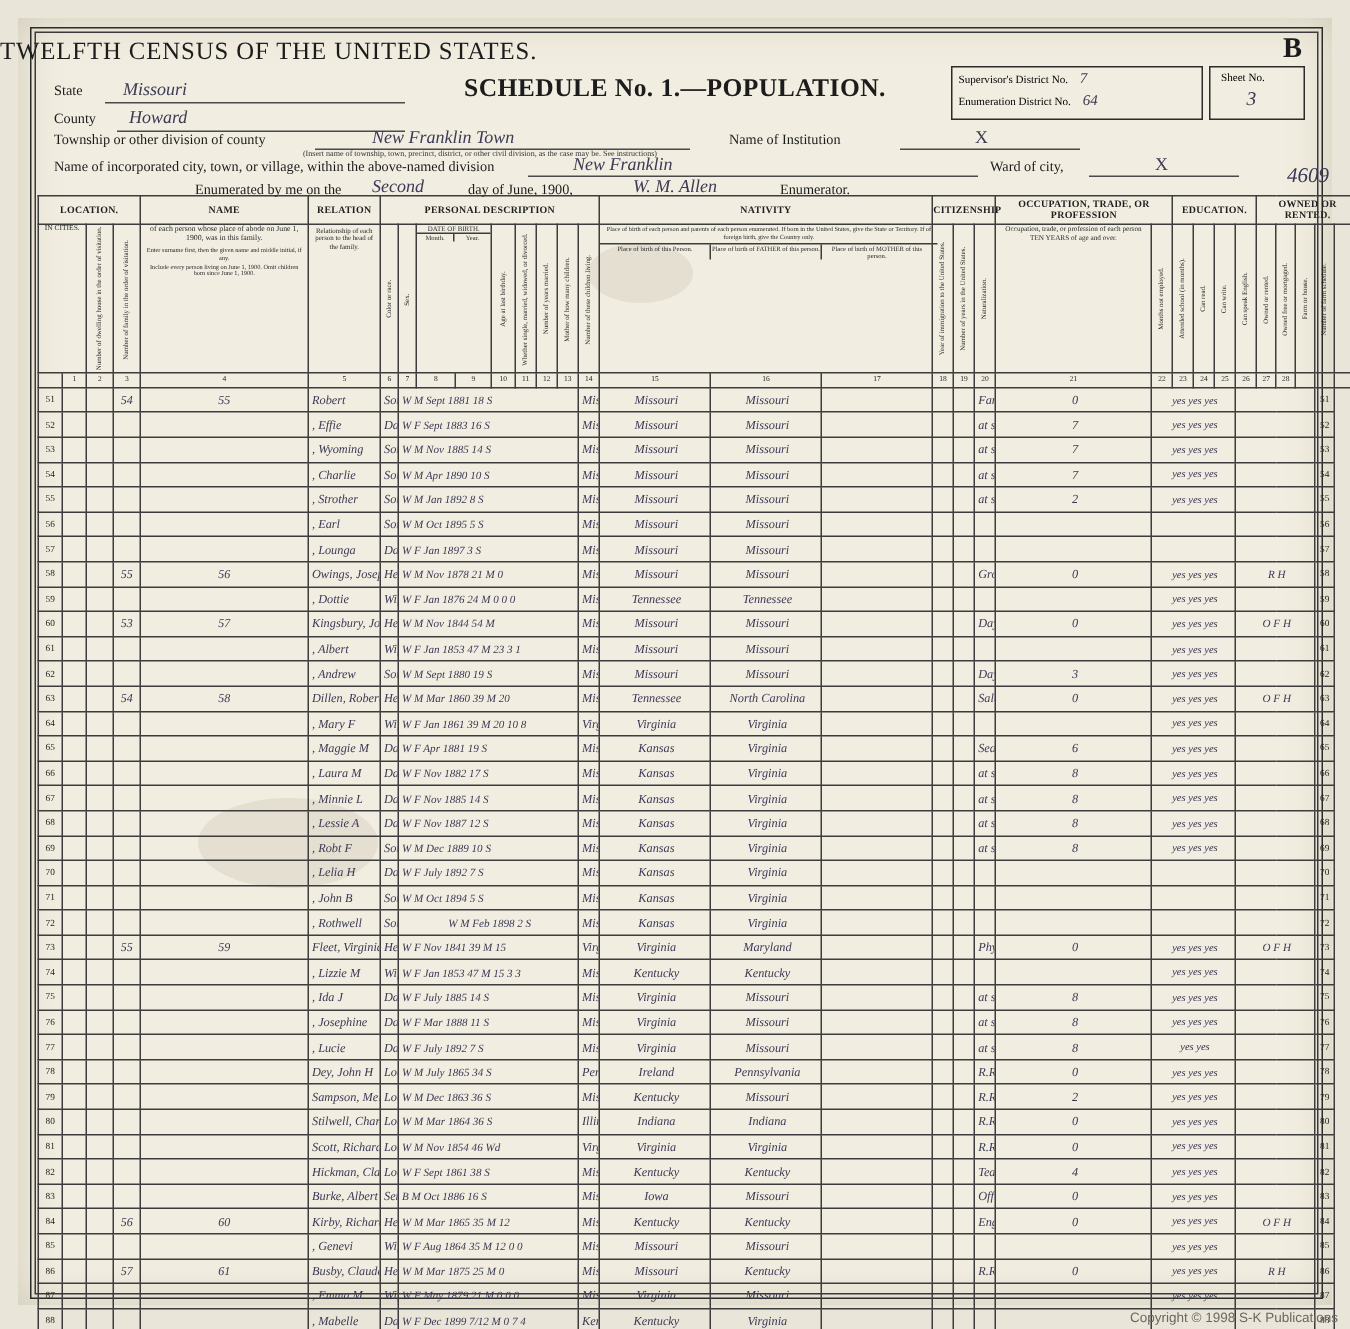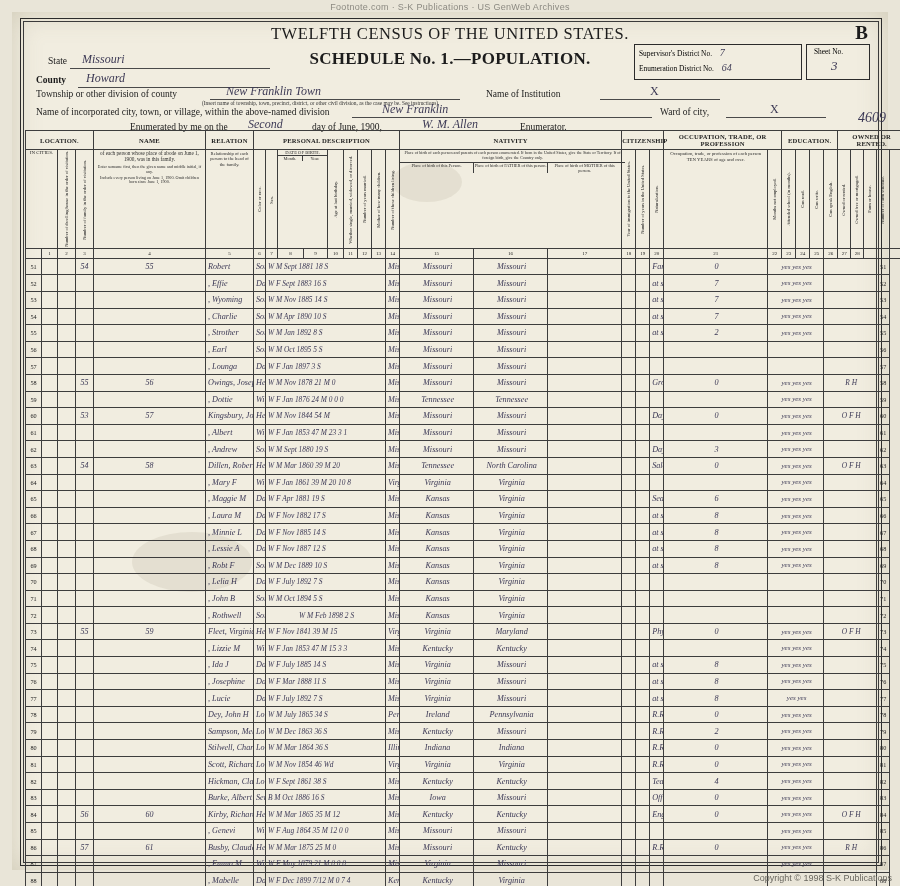--- a/index.html
+++ b/index.html
@@ -10,21 +10,21 @@
   .wm-top{position:absolute;top:2px;left:0;width:900px;text-align:center;font-family:"Liberation Sans",sans-serif;font-size:9px;color:#8c8a82;letter-spacing:.3px;}
   .wm-bottom{position:absolute;bottom:3px;right:8px;font-family:"Liberation Sans",sans-serif;font-size:9px;color:#6a6860;}
 
   
   .paper{position:absolute;left:12px;top:12px;width:876px;height:858px;background:#f1ede0;
          box-shadow:inset 0 0 28px rgba(150,140,110,.35);}
   .border-outer{position:absolute;left:20px;top:18px;width:860px;height:846px;border:1.6px solid #2b2b2b;}
   .border-inner{position:absolute;left:23px;top:21px;width:854px;height:840px;border:.7px solid #3a3a3a;}
 
   
-  .title1{position:absolute;left:0;top:24px;width:900px;text-align:center;font-size:16.5px;letter-spacing:.6px;color:#1c1c1c;}
+  .title1{position:absolute;left:0;top:24px;width:900px;text-align:left;font-size:16.5px;letter-spacing:.6px;color:#1c1c1c;}
   .title2{position:absolute;left:0;top:49px;width:900px;text-align:center;font-size:17px;font-weight:bold;letter-spacing:.3px;color:#1c1c1c;}
   .bigB{position:absolute;right:32px;top:22px;font-size:19px;font-weight:bold;color:#1c1c1c;}
 
   .lbl{position:absolute;font-size:9.5px;color:#1c1c1c;}
   .tiny{position:absolute;font-size:5.6px;color:#2c2c2c;text-align:center;line-height:1.15;}
   .hand{position:absolute;font-family:"Liberation Serif",serif;font-style:italic;color:#3d3a55;}
   .rule{position:absolute;border-bottom:1px solid #4a4a4a;}
 
   
   .supbox{position:absolute;left:634px;top:44px;width:166px;height:34px;border:1px solid #2b2b2b;}
@@ -47,21 +47,20 @@
   .dwell{font-style:italic;font-size:8px;color:#3b3855;text-align:center;}
 
   .note{position:absolute;font-size:5.4px;color:#333;}
   .smudge{position:absolute;border-radius:50%;background:rgba(120,110,80,.10);}
 </style>
 </head>
 <body>
 
 <div id="sheet">
 
-  <div class="wm-top">Footnote.com · S-K Publications · US GenWeb Archives</div>
 
   <div class="paper">
     <div class="smudge" style="left:380px;top:150px;width:70px;height:40px;"></div>
     <div class="smudge" style="left:120px;top:520px;width:120px;height:60px;"></div>
   </div>
 
   <div class="border-outer"></div>
   <div class="border-inner"></div>
 
   <div class="title1">TWELFTH CENSUS OF THE UNITED STATES.</div>
@@ -72,31 +71,31 @@
     <div class="r1"><span>Supervisor's District No.</span>
       <span class="hand" style="position:relative;font-size:10px;padding-left:6px;">7</span></div>
     <div class="r2"><span>Enumeration District No.</span>
       <span class="hand" style="position:relative;font-size:10px;padding-left:6px;">64</span></div>
   </div>
   <div class="sheetno">
     <div class="t">Sheet No.</div>
     <div class="hand" style="position:absolute;left:24px;top:13px;font-size:13px;">3</div>
   </div>
 
-  <div class="lbl" style="left:36px;top:56px;margin-left:12px;">State</div>
+  <div class="lbl" style="left:36px;top:56px;">State</div>
   <div class="rule" style="left:70px;top:68px;width:200px;"></div>
   <div class="hand" style="left:82px;top:52px;font-size:12px;">Missouri</div>
 
-  <div class="lbl" style="left:36px;top:75px;font-weight:bold;">County</div>
+  <div class="lbl" style="left:36px;top:75px;">County</div>
   <div class="rule" style="left:78px;top:87px;width:192px;"></div>
   <div class="hand" style="left:86px;top:71px;font-size:12px;">Howard</div>
 
   <div class="lbl" style="left:36px;top:89px;">Township or other division of county</div>
   <div class="rule" style="left:210px;top:99px;width:250px;"></div>
-  <div class="hand" style="left:226px;top:84px;font-size:12px;">New Franklin Town</div>
+  <div class="hand" style="left:248px;top:84px;font-size:12px;">New Franklin Town</div>
   <div class="note" style="left:150px;top:100px;width:340px;text-align:center;">(Insert name of township, town, precinct, district, or other civil division, as the case may be. See instructions)</div>
   <div class="lbl" style="left:486px;top:89px;">Name of Institution</div>
   <div class="rule" style="left:600px;top:99px;width:120px;"></div>
   <div class="hand" style="left:650px;top:84px;font-size:12px;font-style:normal;">X</div>
 
   <div class="lbl" style="left:36px;top:107px;">Name of incorporated city, town, or village, within the above-named division</div>
   <div class="rule" style="left:352px;top:117px;width:300px;"></div>
   <div class="hand" style="left:382px;top:102px;font-size:12px;">New Franklin</div>
   <div class="lbl" style="left:660px;top:107px;">Ward of city,</div>
   <div class="rule" style="left:726px;top:117px;width:100px;"></div>

